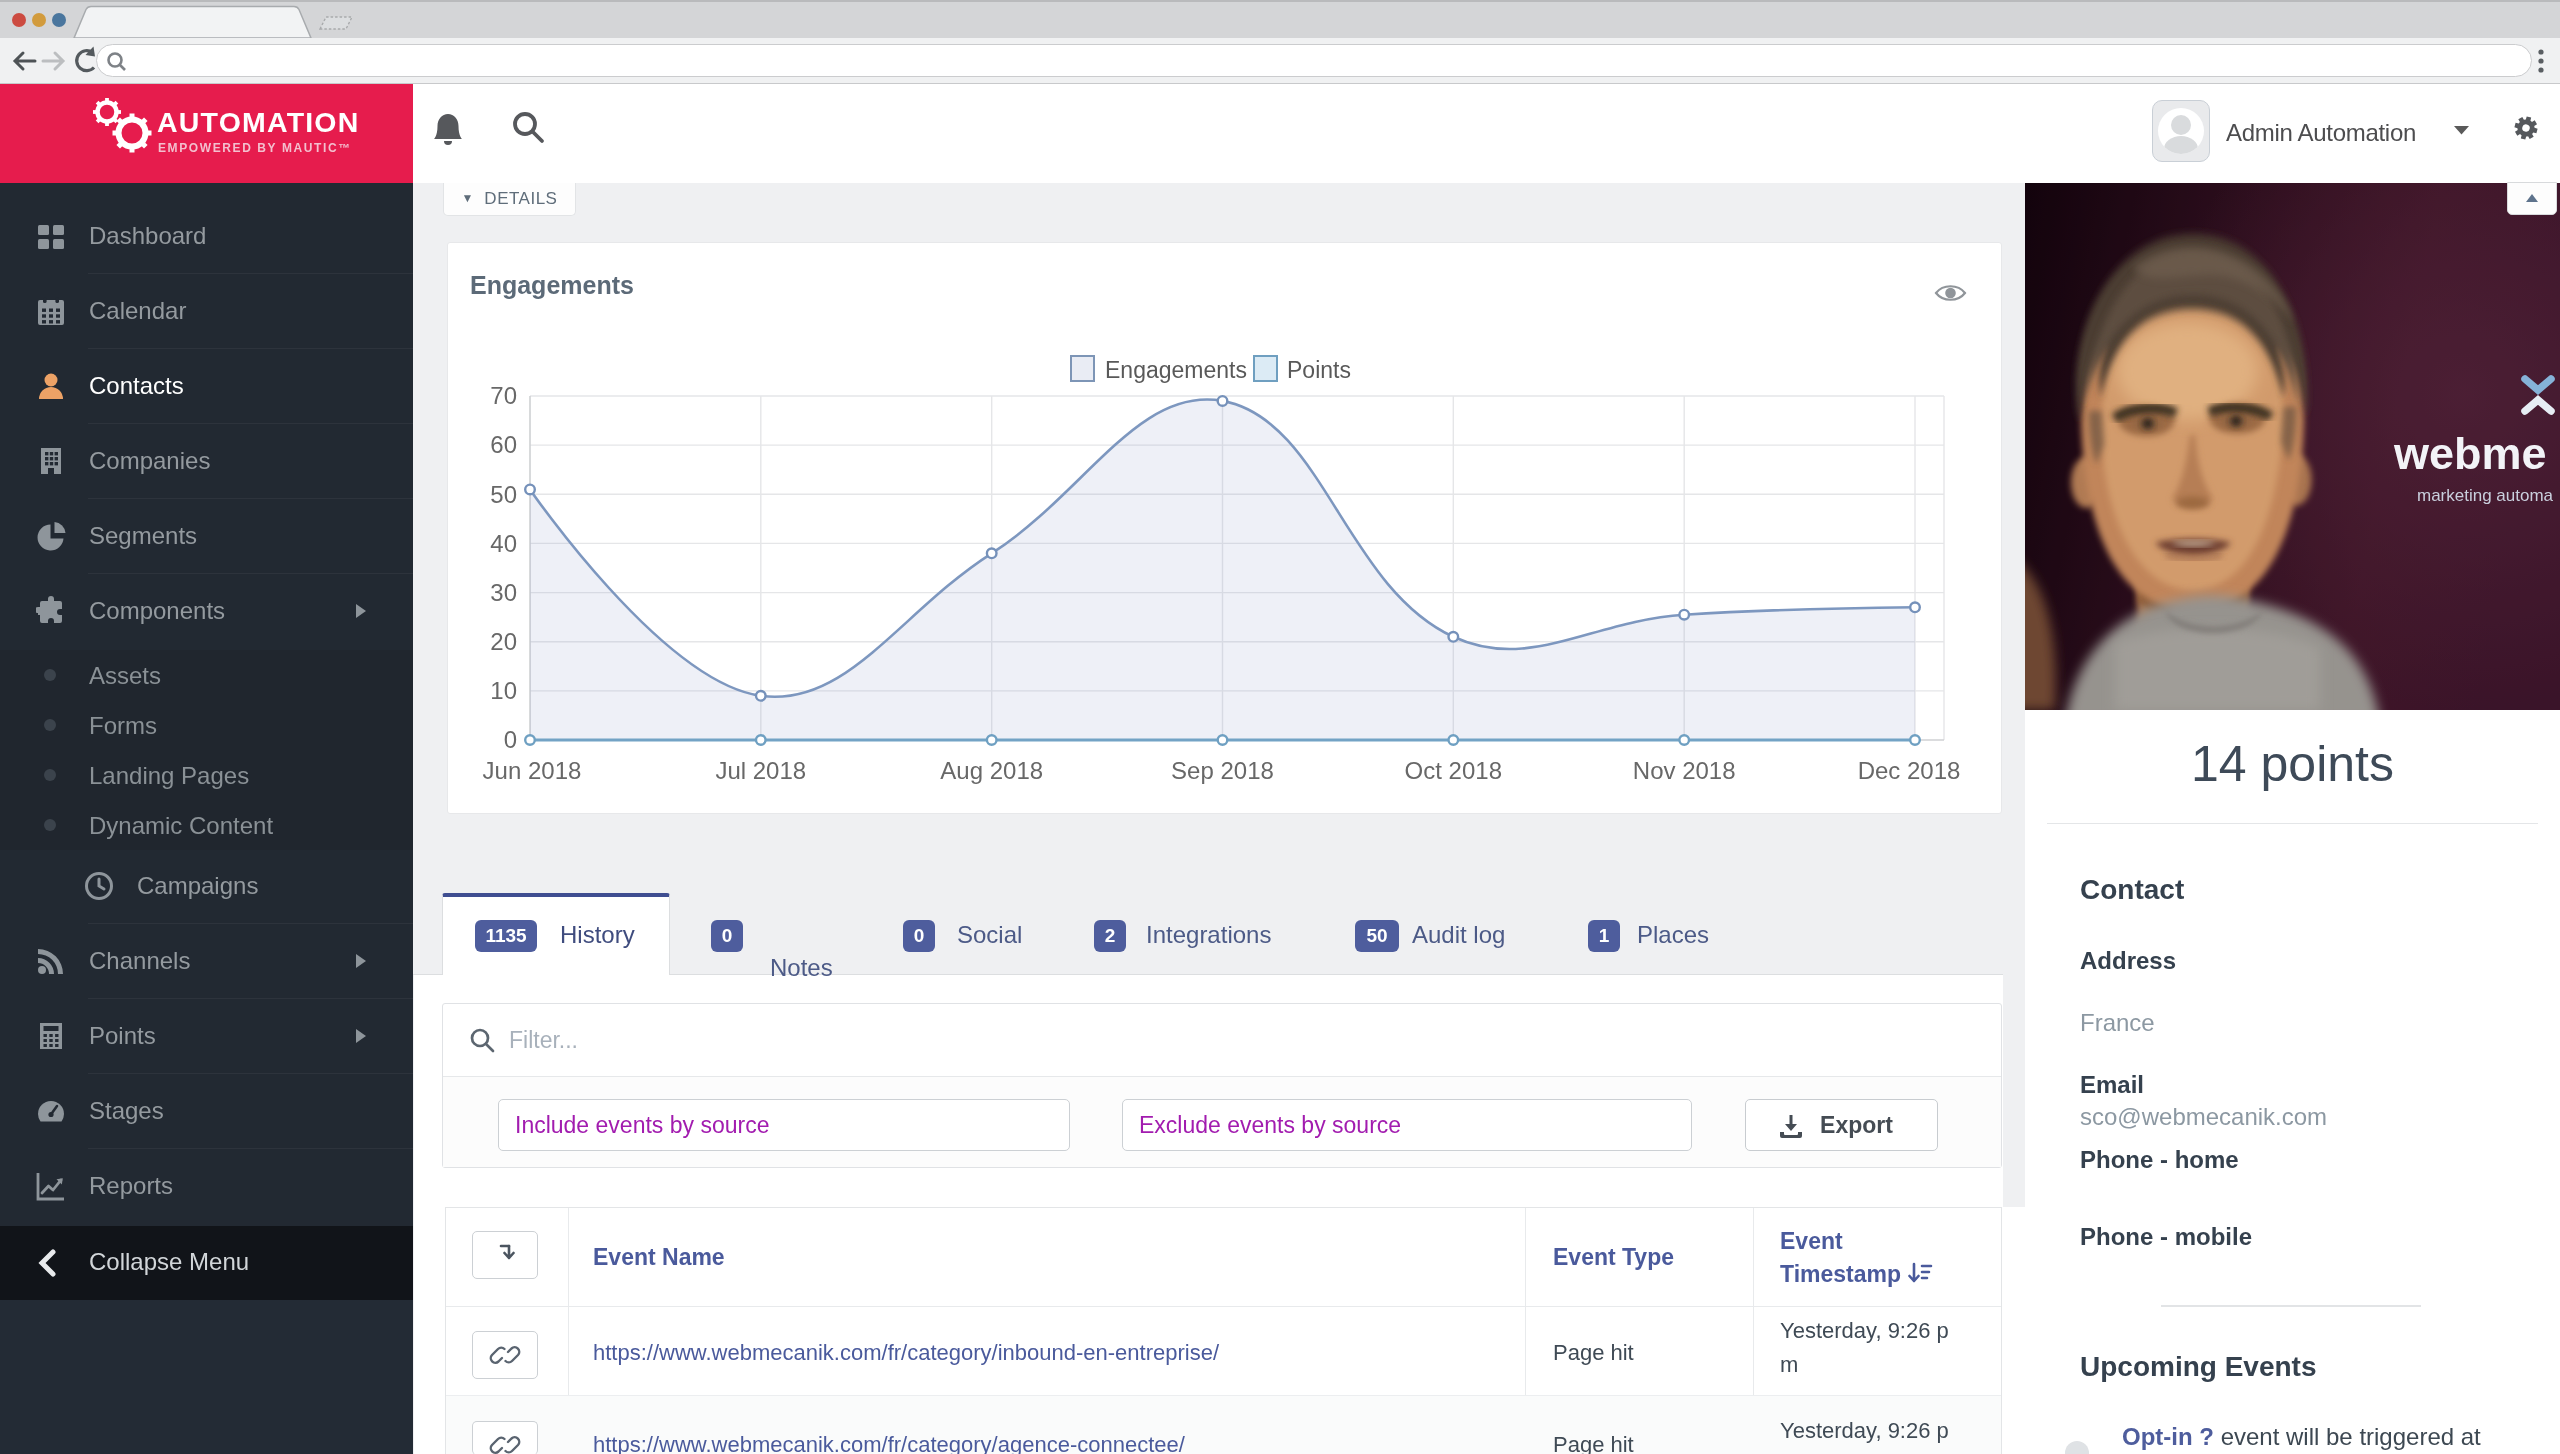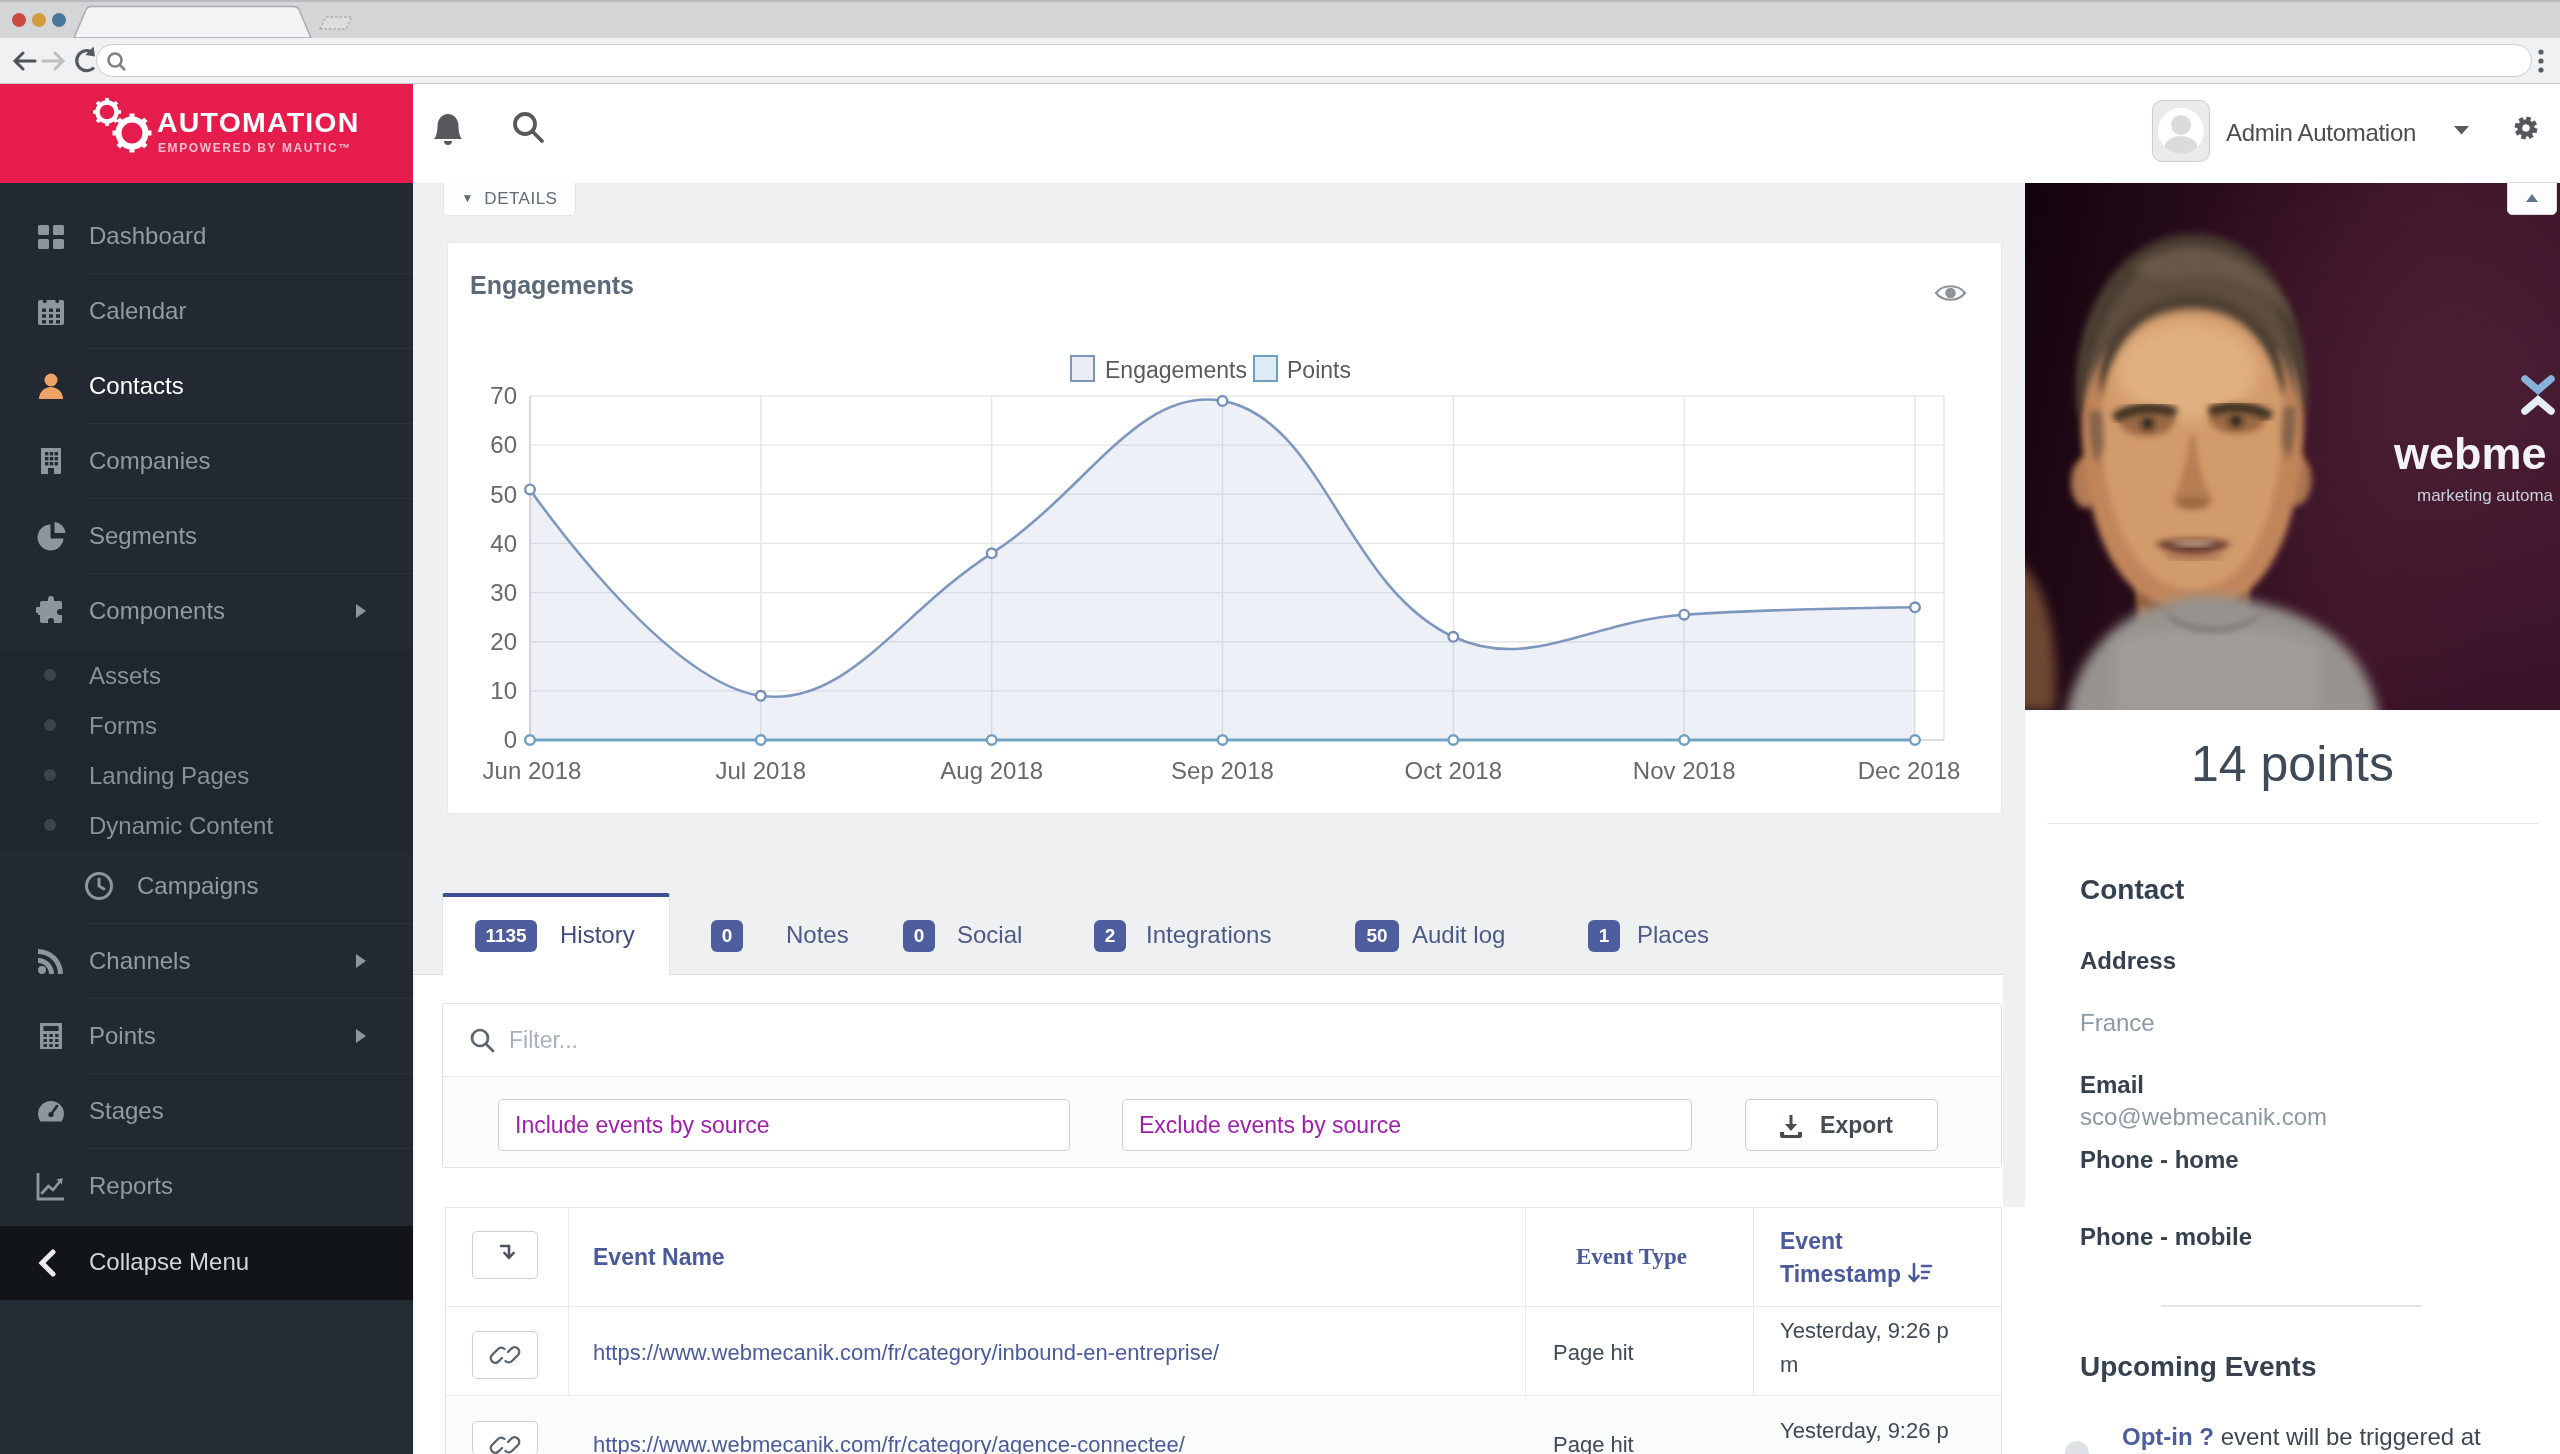--- a/index.html
+++ b/index.html
@@ -423,21 +423,21 @@
       </svg>
     </div>
     <div class="abs" id="tabstrip2">
         <div id="activetab"></div>
       </div>
     <div class="abs" id="whitepane"></div>
     <div class="abs" id="tabsrow" style="left:0;top:710px;width:1612px;height:82px;">
       <div class="badge" style="left:62px;width:62px;">1135</div>
       <div class="tablbl" style="left:147px;color:#3f4c7e;">History</div>
       <div class="badge" style="left:298px;width:32px;">0</div>
-      <div class="tablbl" style="left:373px;">Notes</div>
+      <div class="tablbl" style="left:357px;margin-top:33px;">Notes</div>
       <div class="badge" style="left:490px;width:32px;">0</div>
       <div class="tablbl" style="left:544px;">Social</div>
       <div class="badge" style="left:681px;width:32px;">2</div>
       <div class="tablbl" style="left:733px;">Integrations</div>
       <div class="badge" style="left:942px;width:44px;">50</div>
       <div class="tablbl" style="left:999px;">Audit log</div>
       <div class="badge" style="left:1175px;width:32px;">1</div>
       <div class="tablbl" style="left:1224px;">Places</div>
     </div>
     <div class="abs" id="filterpanel">
@@ -474,21 +474,21 @@
       <div style="position:absolute;left:0;top:188px;width:100%;height:59px;background:#fafbfb;"></div>
       <div class="cellbtn" style="top:23px;">
         <svg width="64" height="46" viewBox="0 0 64 46">
             <g stroke="#4b5560" stroke-width="2.6" fill="none">
               <path d="M36 14 v12 m0 0 l-4.5-5 m4.5 5 l4.5-5" stroke-linecap="round" stroke-linejoin="round"></path>
               <path d="M28 14 h8" stroke-linecap="round"></path>
             </g>
           </svg>
       </div>
       <div class="hdrtxt" style="left:147px;top:36px;">Event Name</div>
-      <div class="hdrtxt" style="left:1130px;top:36px;font-family:Liberation Serif, serif;">Event Type</div>
+      <div class="hdrtxt" style="left:1107px;top:36px;">Event Type</div>
       <div class="hdrtxt" style="left:1334px;top:20px;">Event</div>
       <div class="hdrtxt" style="left:1334px;top:52px;">Timestamp
         <svg style="vertical-align:-4px;" width="26" height="26" viewBox="0 0 26 26">
             <g stroke="#4a5a9c" stroke-width="2.6" fill="none" stroke-linecap="round">
               <path d="M7 4 v17 m0 0 l-4.5-5 m4.5 5 l4.5-5"></path>
               <path d="M15 6 h9 M15 12 h7 M15 18 h5"></path>
             </g>
           </svg>
       </div>
       <div class="cellbtn" style="top:123px;">

